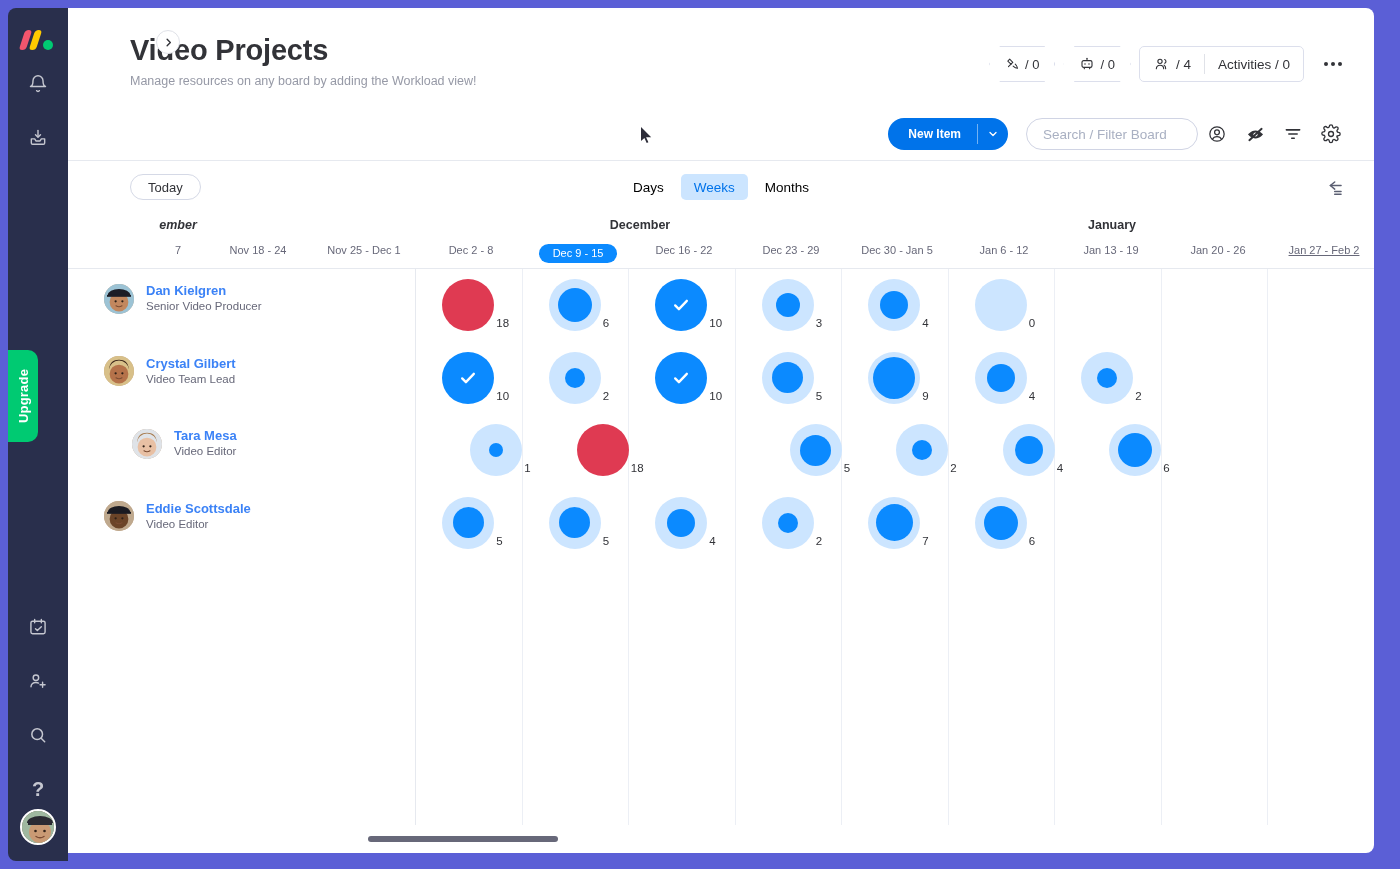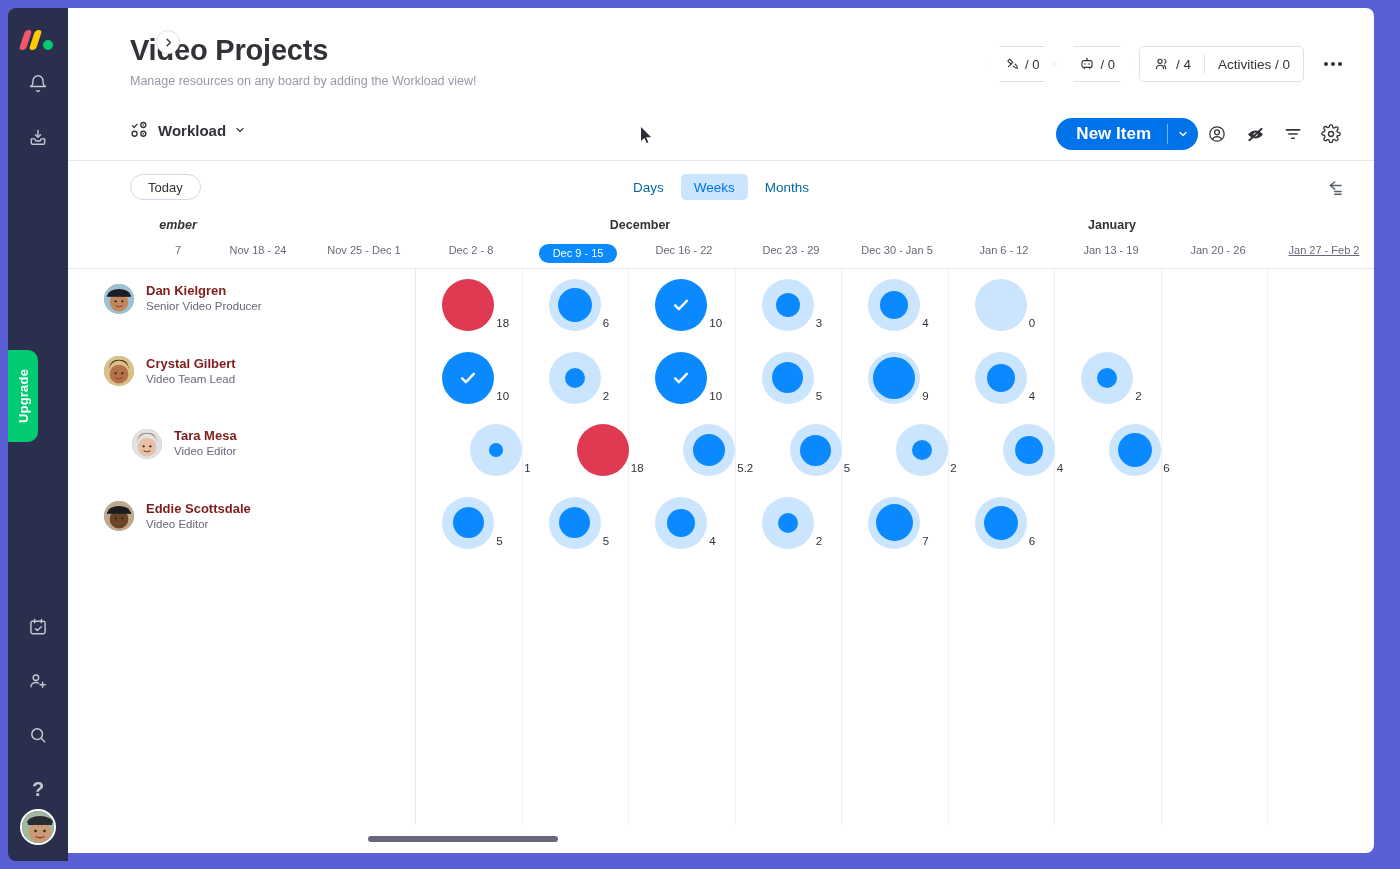--- a/index.html
+++ b/index.html
@@ -154,21 +154,21 @@
     display: flex; align-items: center; gap: 0;
   }
   .newitem {
     display: flex; align-items: stretch;
     height: 32px; border-radius: 16px; overflow: hidden;
     background: #0073ea; cursor: pointer;
   }
   .newitem .lbl {
     padding: 0 16px 0 20px;
     display: flex; align-items: center;
-    color: #fff; font-size: 17px; font-weight: 600;
+    color: #fff; font-size: 12px; font-weight: 600;
   }
   .newitem .sep { width: 1px; background: rgba(255,255,255,.45); margin: 6px 0; }
   .newitem .car { width: 30px; display: flex; align-items: center; justify-content: center; }
   .searchbox {
     margin-left: 18px;
     width: 172px; height: 32px;
     border: 1px solid #d0d4e4; border-radius: 16px;
     display: flex; align-items: center;
     padding: 0 16px;
   }
@@ -199,21 +199,21 @@
     font-size: 13px; color: #323338; background: #fff;
     cursor: pointer;
   }
   .zoomtabs {
     position: absolute; left: 50%; transform: translateX(-50%); top: 4px;
     display: flex; align-items: center; gap: 4px;
   }
   .ztab {
     height: 26px; padding: 0 13px; border-radius: 5px;
     display: flex; align-items: center;
-    font-size: 13.5px; color: #0369a1; cursor: pointer;
+    font-size: 13.5px; color: #000000; cursor: pointer;
   }
   .ztab.active { background: #cce5ff; color: #0073ea; font-weight: 500; }
   .collapse-ic { position: absolute; right: 26px; top: 4px; width: 26px; height: 26px;
                  display: flex; align-items: center; justify-content: center; cursor: pointer; }
 
   
   #grid {
     position: absolute; left: 0; right: 0; top: 206px; bottom: 8px;
     overflow: hidden;
   }
@@ -254,21 +254,21 @@
   }
   .person {
     position: absolute; left: 36px; top: 14px;
     display: flex; align-items: center; gap: 12px;
   }
   .pavatar {
     width: 30px; height: 30px; border-radius: 50%;
     overflow: hidden; flex: 0 0 auto;
     background: #c3a68c;
   }
-  .pname { font-size: 13px; font-weight: bold; color: #7f1d1d; line-height: 16px; }
+  .pname { font-size: 13px; font-weight: bold; color: #3b82f6; line-height: 16px; }
   .prole { font-size: 11.5px; color: #676879; line-height: 15px; }
 
   
   .cell { position: absolute; top: 0; height: 72px; }
   .bubble-wrap {
     position: absolute; left: 50%; top: 50%;
     transform: translate(-50%,-50%);
     display: flex; align-items: center;
   }
   .outer {
@@ -413,46 +413,35 @@
       </div>
 
       <div class="dots">
           <i></i>
           <i></i>
           <i></i>
         </div>
     </div>
 
     <div class="toolbar">
-      <div class="view-switch">
-        <svg width="20" height="20" viewBox="0 0 24 24" fill="none" stroke="#323338" stroke-width="1.6" stroke-linecap="round">
-          <path d="M3 7l2 2 3.5-4"></path>
-            <circle cx="16" cy="6" r="3"></circle>
-            <circle cx="16" cy="6" r="1" fill="#323338" stroke="none"></circle>
-          <circle cx="5.5" cy="16.5" r="3"></circle>
-            <circle cx="16" cy="16.5" r="3"></circle>
-            <circle cx="16" cy="16.5" r="1" fill="#323338" stroke="none"></circle>
-        </svg>
-        <span>Workload</span>
-        <svg width="12" height="12" viewBox="0 0 24 24" fill="none" stroke="#323338" stroke-width="2.2" stroke-linecap="round" stroke-linejoin="round">
-            <path d="M6 9l6 6 6-6"></path>
-          </svg>
-      </div>
 
       <div class="tb-right">
         <div class="newitem">
           <div class="lbl">New Item</div>
           <div class="sep"></div>
           <div class="car">
             <svg width="12" height="12" viewBox="0 0 24 24" fill="none" stroke="#fff" stroke-width="2.6" stroke-linecap="round" stroke-linejoin="round">
                 <path d="M6 9l6 6 6-6"></path>
               </svg>
           </div>
         </div>
 
+        <div class="searchbox">
+          <input value="" placeholder="Search / Filter Board" style="">
+        </div>
 
         <div class="ticon">
           <svg width="20" height="20" viewBox="0 0 24 24" fill="none" stroke="#323338" stroke-width="1.5" stroke-linecap="round">
             <circle cx="12" cy="12" r="8.6"></circle>
               <circle cx="12" cy="10" r="2.9"></circle>
               <path d="M6.6 18.4c1-2.2 3-3.3 5.4-3.3s4.4 1.1 5.4 3.3"></path>
           </svg>
         </div>
         <div class="ticon">
           <svg width="21" height="21" viewBox="0 0 24 24" fill="none" stroke="#323338" stroke-width="2" stroke-linecap="round">
@@ -696,28 +685,20 @@
                 </div>
                 <span class="bnum">1</span>
               </div>
             </div>
             <div class="cell" style="left: 453.5px; width: 106.5px;">
               <div class="bubble-wrap">
                 <div class="outer over"></div>
                 <span class="bnum">18</span>
               </div>
             </div>
-            <div class="cell" style="left: 560px; width: 106.5px;">
-              <div class="bubble-wrap">
-                <div class="outer">
-                  <div class="inner" style="width: 32px; height: 32px;"></div>
-                </div>
-                <span class="bnum">5.2</span>
-              </div>
-            </div>
             <div class="cell" style="left: 666.5px; width: 106.5px;">
               <div class="bubble-wrap">
                 <div class="outer">
                   <div class="inner" style="width: 31px; height: 31px;"></div>
                 </div>
                 <span class="bnum">5</span>
               </div>
             </div>
             <div class="cell" style="left: 773px; width: 106.5px;">
               <div class="bubble-wrap">

